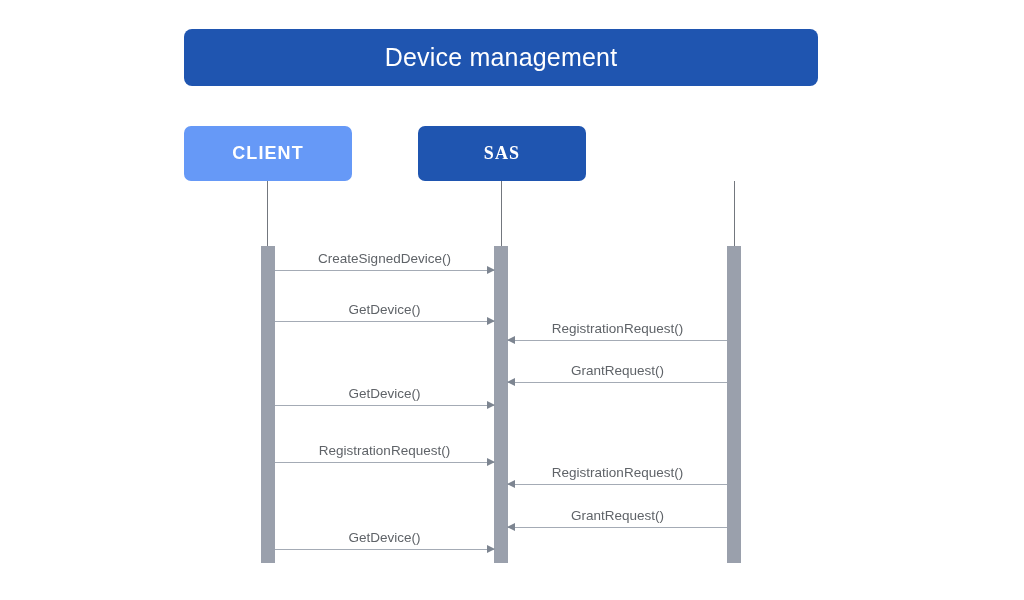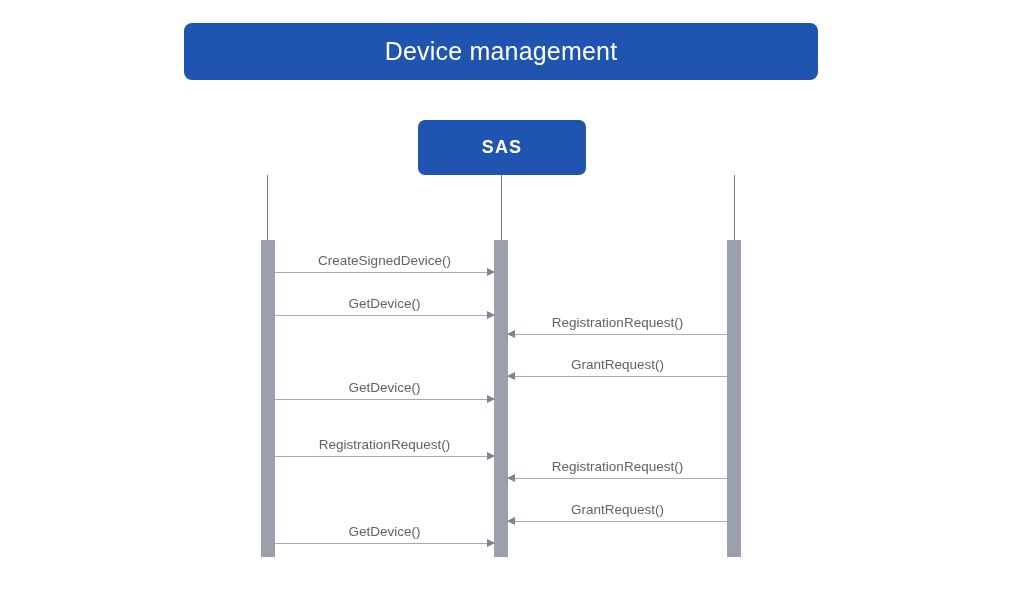--- a/index.html
+++ b/index.html
@@ -9,20 +9,21 @@
     height: 600px;
     background: #ffffff;
     font-family: "Liberation Sans", sans-serif;
     overflow: hidden;
   }
 
   #diagram {
     position: relative;
     width: 1024px;
     height: 491px;
+    margin-top: 6px;
   }
 
   
   .title-banner {
     position: absolute;
     left: 184px;
     top: 23px;
     width: 634px;
     height: 57px;
     background: #1f55b0;
@@ -106,33 +107,36 @@
 </style>
 </head>
 <body>
 
 <div id="diagram">
 
   <div class="title-banner">
     <span class="title-text">Device management</span>
   </div>
 
+  <div class="participant" style="left:184px; background:#6699f7;">
+    <span class="participant-label">CLIENT</span>
+  </div>
   <div class="lifeline" style="left:267px; top:175px; height:66px;"></div>
   <div class="activation" style="left:261px; top:240px; height:317px;"></div>
 
-  <div class="participant" style="left:418px; background:#1f55b0;">
+  <div class="participant" style="left:418px; background:#1f55b0;font-family:Liberation Serif, serif;">
     <span class="participant-label">SAS</span>
   </div>
   <div class="lifeline" style="left:501px; top:175px; height:66px;"></div>
   <div class="activation" style="left:494px; top:240px; height:317px;"></div>
 
   <div class="lifeline" style="left:734px; top:175px; height:66px;"></div>
   <div class="activation" style="left:727px; top:240px; height:317px;"></div>
 
-  <div class="message to-right" style="left:275px; top:272px; width:219px;">
+  <div class="message to-right" style="left:275px; top:264px; width:219px;">
     <span class="message-label">CreateSignedDevice()</span>
     <span class="arrowhead"></span>
   </div>
 
   <div class="message to-right" style="left:275px; top:315px; width:219px;">
     <span class="message-label">GetDevice()</span>
     <span class="arrowhead"></span>
   </div>
 
   <div class="message to-left" style="left:508px; top:334px; width:219px;">

